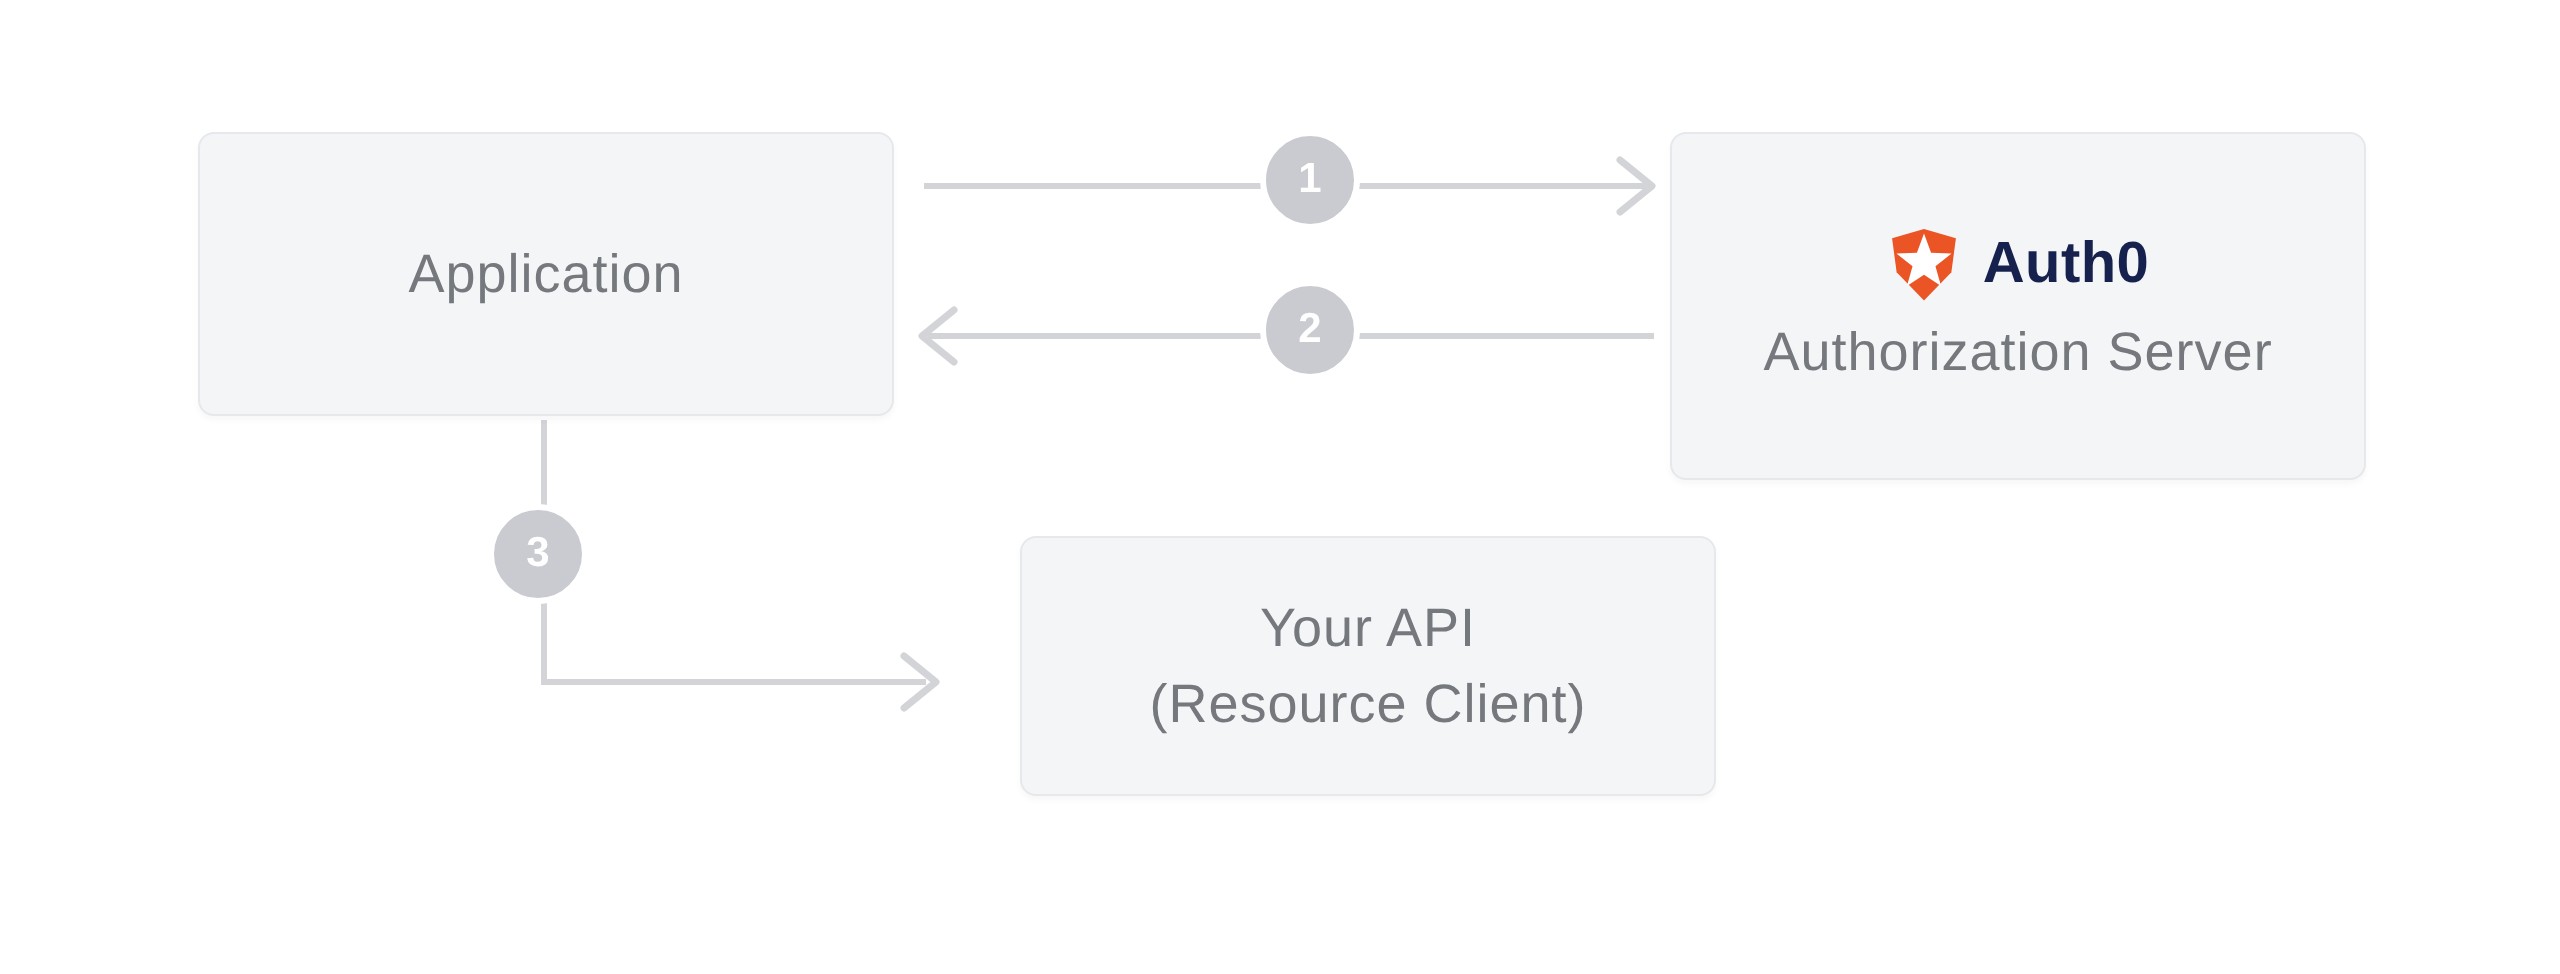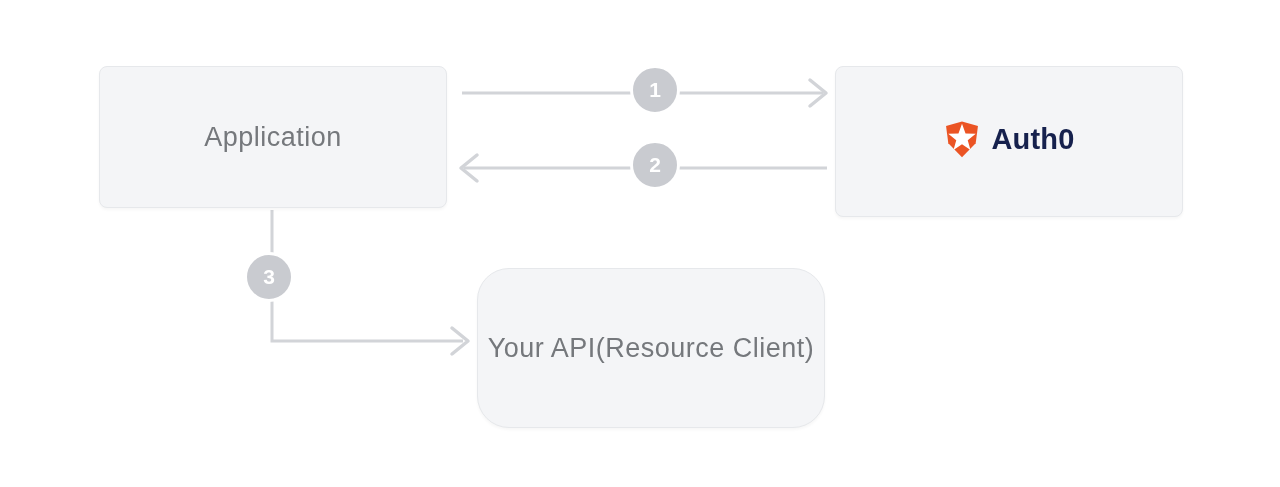--- a/index.html
+++ b/index.html
@@ -45,33 +45,33 @@
     stroke-linecap:round;
     stroke-linejoin:round;
   }
   .box{
     position:absolute;
     background:var(--box-fill);
     border:1px solid var(--box-border);
     border-radius:8px;
     box-sizing:border-box;
     display:flex;
-    flex-direction:row;
+    flex-direction:column;
     align-items:center;
     justify-content:center;
     color:var(--box-text);
     font-size:27px;
     line-height:38px;
     letter-spacing:0.5px;
     box-shadow:0 2px 3px rgba(0,0,0,0.035);
     text-align:center;
   }
   #box-application{ left:99px;  top:66px;  width:348px; height:142px; }
-  #box-auth0     { left:835px; top:66px;  width:348px; height:151px; }
-  #box-api       { left:477px; top:268px; width:348px; height:160px;border-radius:32px; }
+  #box-auth0     { left:835px; top:66px;  width:348px; height:174px; }
+  #box-api       { left:510px; top:268px; width:348px; height:130px; }
 
   .logo-row{
     display:flex;
     align-items:center;
     gap:10px;
     margin-bottom:5px;
   }
   .auth0-shield{ width:38px; height:40px; display:block; }
   .shield-body{ fill:var(--auth0-orange); }
   .shield-star{ fill:#FFFFFF; }
@@ -126,20 +126,21 @@
   </div>
 
   <div class="box" id="box-auth0">
     <div class="logo-row">
       <svg class="auth0-shield" viewBox="0 0 100 100" aria-hidden="true">
         <path class="shield-body" d="M50 4 L92 16 L86 61 L50 98 L14 61 L8 16 Z"></path>
         <polygon class="shield-star" points="50,10 59.3,35.2 86.2,36.3 65.1,53 72.4,79 50,64 27.6,79 34.9,53 13.8,36.3 40.7,35.2"></polygon>
       </svg>
       <span class="auth0-word">Auth0</span>
     </div>
+    <div>Authorization Server</div>
   </div>
 
   <div class="box" id="box-api">
     <div>Your API</div>
     <div>(Resource Client)</div>
   </div>
 
   <div class="step-badge" id="badge-1">
     <span>1</span>
   </div>

